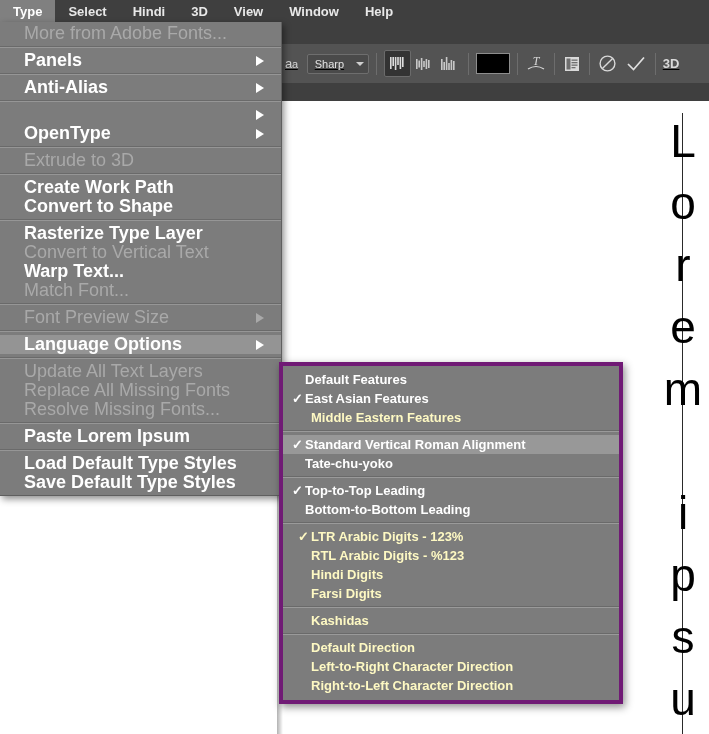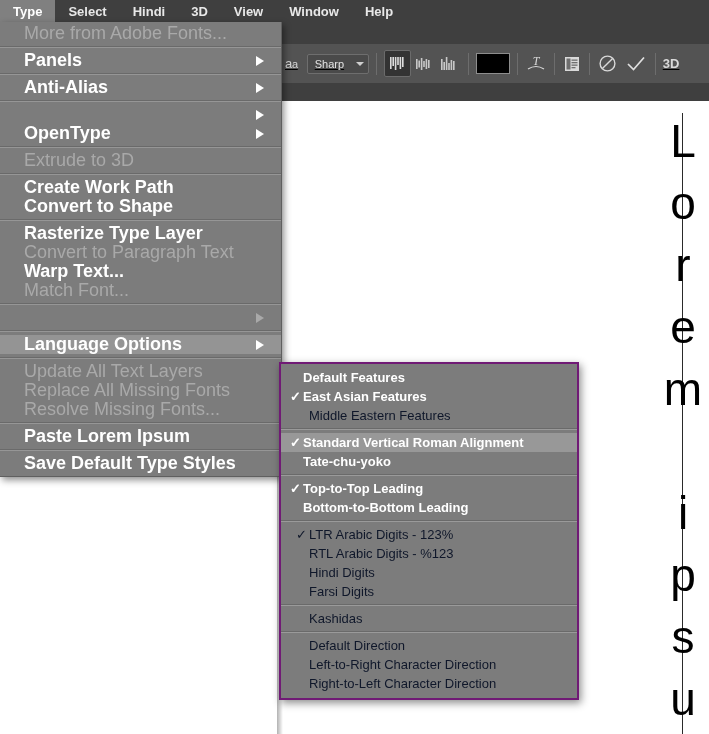--- a/index.html
+++ b/index.html
@@ -211,41 +211,41 @@
     border-top: 5px solid transparent;
     border-bottom: 5px solid transparent;
     border-left: 8px solid #ffffff;
   }
   .arrow-right.dim { border-left-color: #a9a9a9; }
 
   
   #language-submenu {
     position: absolute;
     left: 279px; top: 362px;
-    width: 300px;
+    width: 344px;
     background: #7c7c7c;
     z-index: 60;
     box-shadow: 2px 3px 8px rgba(0,0,0,0.45);
-    border: 2px solid #701a75;
+    border: 4px solid #701a75;
     padding: 4px 0 5px 0;
     box-sizing: border-box;
   }
   #language-submenu .menu-row {
     height: 19px;
     display: flex;
     align-items: center;
     padding: 0 8px 0 9px;
     color: #ffffff;
     font-size: 13px;
     font-weight: bold;
     white-space: nowrap;
   }
   #language-submenu .menu-row.disabled {
-    color: #0f172a;
-    font-weight: normal;
+    color: #fef9c3;
+    font-weight: bold;
     padding-left: 15px;
   }
   #language-submenu .menu-row.highlight { background: #989898; }
   #language-submenu .sep {
     height: 1px;
     background: #9a9a9a;
     border-top: 1px solid #6a6a6a;
     margin: 3px 0;
   }
   .check {
@@ -414,30 +414,31 @@
       <span class="label">Create Work Path</span>
     </div>
     <div class="menu-row">
       <span class="label">Convert to Shape</span>
     </div>
     <div class="sep"></div>
     <div class="menu-row">
       <span class="label">Rasterize Type Layer</span>
     </div>
     <div class="menu-row disabled">
-      <span class="label">Convert to Paragraph Text</span>
+      <span class="label">Convert to Vertical Text</span>
     </div>
     <div class="menu-row">
       <span class="label">Warp Text...</span>
     </div>
     <div class="menu-row disabled">
       <span class="label">Match Font...</span>
     </div>
     <div class="sep"></div>
     <div class="menu-row disabled">
+      <span class="label">Font Preview Size</span>
       <span class="arrow-right dim"></span>
     </div>
     <div class="sep"></div>
     <div class="menu-row highlight">
       <span class="label">Language Options</span>
       <span class="arrow-right"></span>
     </div>
     <div class="sep"></div>
     <div class="menu-row disabled">
       <span class="label">Update All Text Layers</span>
@@ -447,20 +448,23 @@
     </div>
     <div class="menu-row disabled">
       <span class="label">Resolve Missing Fonts...</span>
     </div>
     <div class="sep"></div>
     <div class="menu-row">
       <span class="label">Paste Lorem Ipsum</span>
     </div>
     <div class="sep"></div>
     <div class="menu-row">
+      <span class="label">Load Default Type Styles</span>
+    </div>
+    <div class="menu-row">
       <span class="label">Save Default Type Styles</span>
     </div>
   </div>
 
 <div id="language-submenu">
     <div class="menu-row">
       <span class="check"></span>
       <span class="label">Default Features</span>
     </div>
     <div class="menu-row">

